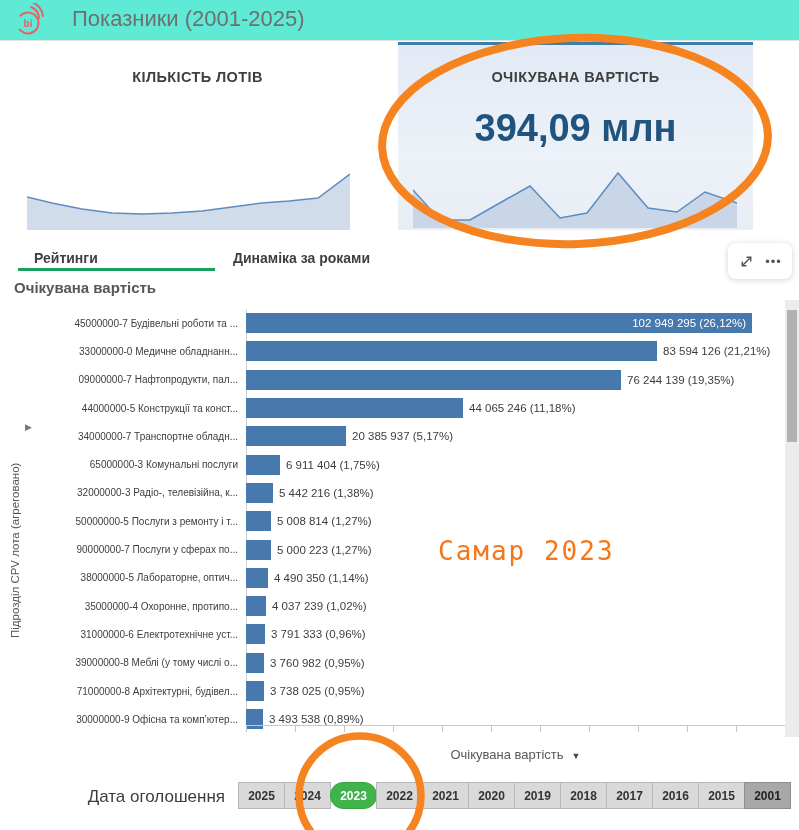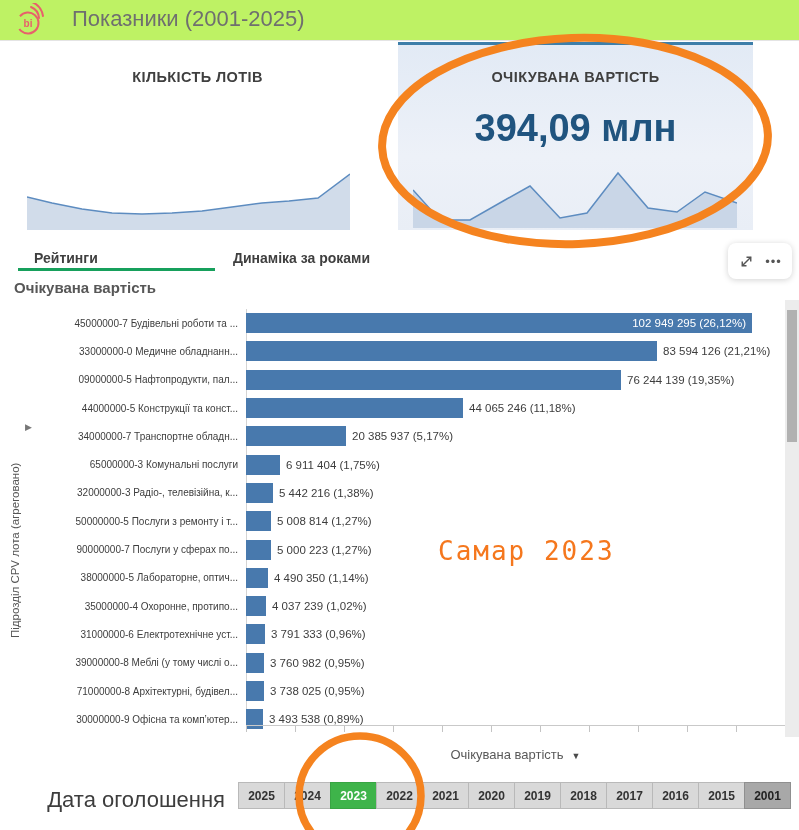--- a/index.html
+++ b/index.html
@@ -1,20 +1,20 @@
 <!DOCTYPE html>
 <html><head>
 <meta charset="utf-8">
 <style>
   html,body{margin:0;padding:0;background:#fff;}
   .stage{position:relative;width:799px;height:830px;background:#fff;overflow:hidden;
          font-family:"Liberation Sans","DejaVu Sans",sans-serif;color:#3f3f3f;}
 
   
-  .header{position:absolute;left:0;top:0;width:799px;height:40px;background:#bef264;border-bottom:1px solid #e4e4e4;text-align:center;}
+  .header{position:absolute;left:0;top:0;width:799px;height:40px;background:#5eead4;border-bottom:1px solid #e4e4e4;text-align:center;}
   .logo{position:absolute;left:12px;top:3px;}
   .app-title{position:absolute;left:72px;top:6px;font-size:22px;color:#6f6f6f;}
 
   
   .kpi-card{position:absolute;box-sizing:border-box;}
   .kpi-card.plain{left:0;top:45px;width:395px;height:185px;background:#fff;}
   .kpi-card.selected{left:398px;top:42px;width:355px;height:188px;
         border-top:3px solid #3d7ea9;background:linear-gradient(180deg,#e2eaf5 0%,#edf1f8 60%,#e9eef6 100%);}
   .kpi-title{position:absolute;left:0;top:24px;width:100%;text-align:center;
         font-size:14.5px;font-weight:bold;letter-spacing:.4px;color:#3f3f3f;}
@@ -44,26 +44,26 @@
   .val.inside{margin:0 6px 0 0;color:#fff;}
   .axis-v{position:absolute;left:246px;top:309px;width:1px;height:416px;background:#d4d4d4;}
   .axis-h{position:absolute;left:246px;top:725px;width:539px;height:1px;background:#c9c9c9;}
   .tick{position:absolute;top:726px;width:1px;height:6px;background:#c4c4c4;}
   .scroll-track{position:absolute;left:785px;top:300px;width:14px;height:437px;background:#ececec;}
   .scroll-thumb{position:absolute;left:2px;top:10px;width:10px;height:132px;background:#b1b1b1;}
   .x-axis-dd{position:absolute;left:246px;top:747px;width:539px;text-align:center;font-size:13px;color:#595959;cursor:pointer;}
   .x-axis-dd .caret{font-size:9px;color:#4a4a4a;margin-left:8px;}
 
   
-  .filter-label{position:absolute;left:40px;top:787px;width:185px;text-align:right;font-size:22px;color:#3d3d3d;}
+  .filter-label{position:absolute;left:40px;top:787px;width:185px;text-align:right;font-size:17px;color:#3d3d3d;}
   .years{position:absolute;left:238px;top:782px;display:flex;}
   .year-btn{box-sizing:border-box;width:47px;height:27px;margin-left:-1px;border:1px solid #b9b9b9;background:#d9d9d9;
         color:#333;font-size:12px;font-weight:bold;display:flex;align-items:center;justify-content:center;cursor:pointer;}
   .year-btn:first-child{margin-left:0;}
-  .year-btn.selected{background:#3eb44a;border-color:#38a443;color:#fff;}
+  .year-btn.selected{background:#3eb44a;border-color:#38a443;color:#fff;border-radius:13px;}
   .year-btn.dark{background:#a8a8a8;border-color:#8f8f8f;color:#222;}
 
   
   .hand-text{position:absolute;left:438px;top:536px;font-family:"DejaVu Sans Mono","Liberation Mono",monospace;
         font-size:26px;color:#f5771d;letter-spacing:2px;}
   .overlay{position:absolute;left:0;top:0;width:799px;height:830px;pointer-events:none;}
 </style>
 </head>
 <body>
 
@@ -126,21 +126,21 @@
         <div class="bar" style="width: 506px; background: rgb(72, 121, 173);">
           <span class="val inside">102 949 295 (26,12%)</span>
         </div>
       </div>
       <div class="crow">
         <div class="cat-label">33000000-0 Медичне обладнанн...</div>
         <div class="bar" style="width: 411px; background: rgb(72, 121, 173);"></div>
         <span class="val">83 594 126 (21,21%)</span>
       </div>
       <div class="crow">
-        <div class="cat-label">09000000-5 Нафтопродукти, пал...</div>
+        <div class="cat-label">09000000-7 Нафтопродукти, пал...</div>
         <div class="bar" style="width: 375px; background: rgb(72, 121, 173);"></div>
         <span class="val">76 244 139 (19,35%)</span>
       </div>
       <div class="crow">
         <div class="cat-label">44000000-5 Конструкції та конст...</div>
         <div class="bar" style="width: 217px; background: rgb(72, 121, 173);"></div>
         <span class="val">44 065 246 (11,18%)</span>
       </div>
       <div class="crow">
         <div class="cat-label">34000000-7 Транспортне обладн...</div>

